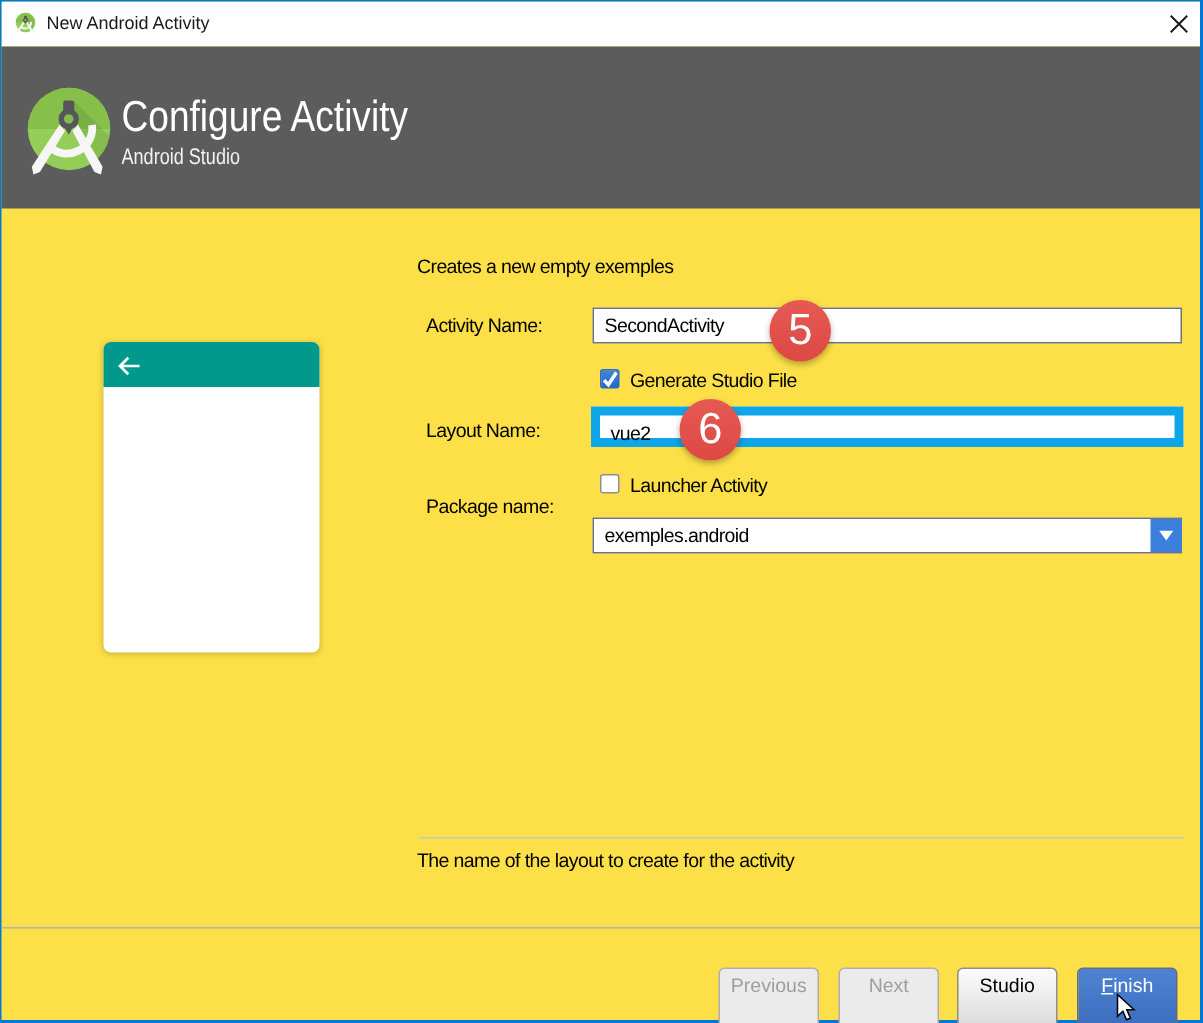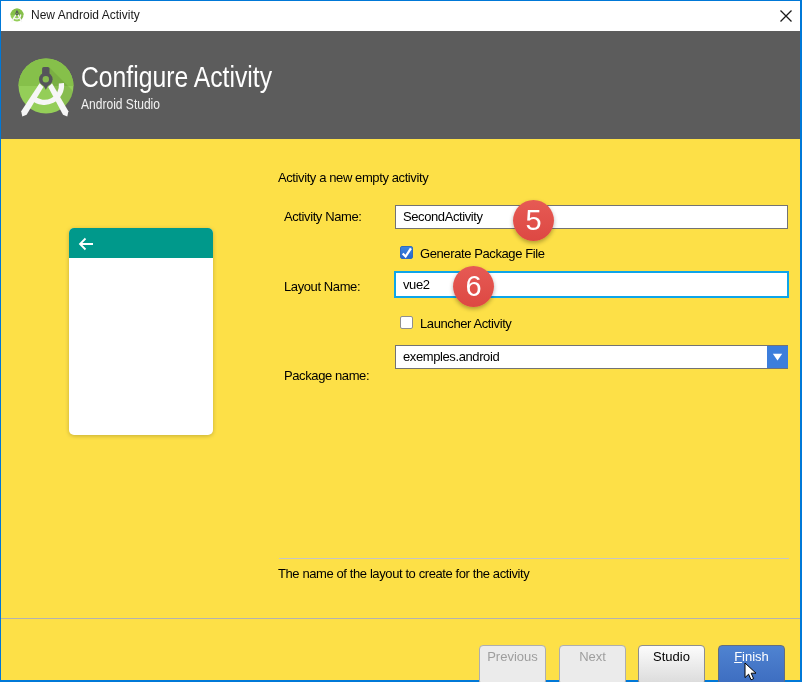--- a/index.html
+++ b/index.html
@@ -85,35 +85,35 @@
   <svg class="abs" id="subtitle" width="120" height="18" viewBox="0 0 120 18">
     <text x="0" y="13" font-size="15" fill="#f2f2f2" textLength="79" lengthAdjust="spacingAndGlyphs">Android Studio</text>
   </svg>
 
   <div class="abs" id="card"></div>
   <div class="abs" id="cardhead"></div>
   <svg class="abs" style="left:78px;top:237px" width="16" height="14" viewBox="0 0 16 14">
     <path d="M15,7 L2,7 M7.5,1.5 L2,7 L7.5,12.5" stroke="#fff" stroke-width="1.8" fill="none"></path>
   </svg>
 
-  <div class="abs lbl" style="left:278px;top:170px">Activity a new empty activity</div>
+  <div class="abs lbl" style="left:278px;top:170px">Creates a new empty exemples</div>
   <div class="abs lbl" style="left:284px;top:209px">Activity Name:</div>
   <div class="abs field" style="left:395px;top:205px;width:393px;height:24px;">SecondActivity</div>
   <div class="abs badge" style="left:513px;top:200px;">5</div>
   <div class="abs cb" style="left:400px;top:246px;background:linear-gradient(#3c84de,#2668cd);border:1px solid #2e6bc0;"></div>
   <svg class="abs" style="left:400px;top:246px" width="13" height="13" viewBox="0 0 13 13">
     <path d="M2.7,7.5 L5.6,10.5 L10.9,2.3" stroke="#fff" stroke-width="2.3" fill="none"></path>
   </svg>
-  <div class="abs lbl" style="left:420px;top:246px">Generate Package File</div>
+  <div class="abs lbl" style="left:420px;top:246px">Generate Studio File</div>
   <div class="abs lbl" style="left:284px;top:279px">Layout Name:</div>
-  <div class="abs field" style="left:394px;top:271px;width:395px;height:27px;border:2px solid #0ea5e9;line-height:23px;">vue2</div>
+  <div class="abs field" style="left:394px;top:271px;width:395px;height:27px;border:6px solid #0ea5e9;line-height:23px;">vue2</div>
   <div class="abs badge" style="left:453px;top:266px;">6</div>
   <div class="abs cb" style="left:400px;top:316px;background:#fff;border:1px solid #8f8f8f;"></div>
   <div class="abs lbl" style="left:420px;top:316px">Launcher Activity</div>
-  <div class="abs lbl" style="left:284px;top:368px">Package name:</div>
+  <div class="abs lbl" style="left:284px;top:330px">Package name:</div>
   <div class="abs field" style="left:395px;top:345px;width:393px;height:24px;">exemples.android</div>
   <div class="abs" style="left:767px;top:346px;width:21px;height:22px;background:#3c7edc;"></div>
   <svg class="abs" style="left:772px;top:353px" width="11" height="8" viewBox="0 0 11 8">
     <path d="M0.8,0.8 L10.2,0.8 L5.5,7.4 Z" fill="#fff"></path>
   </svg>
 
   <div class="abs" style="left:279px;top:558px;width:510px;height:1px;background:#c6c6c6;"></div>
   <div class="abs lbl" style="left:278px;top:566px">The name of the layout to create for the activity</div>
   <div class="abs" style="left:1px;top:618px;width:799px;height:1px;background:#b2b2b2;"></div>
 

